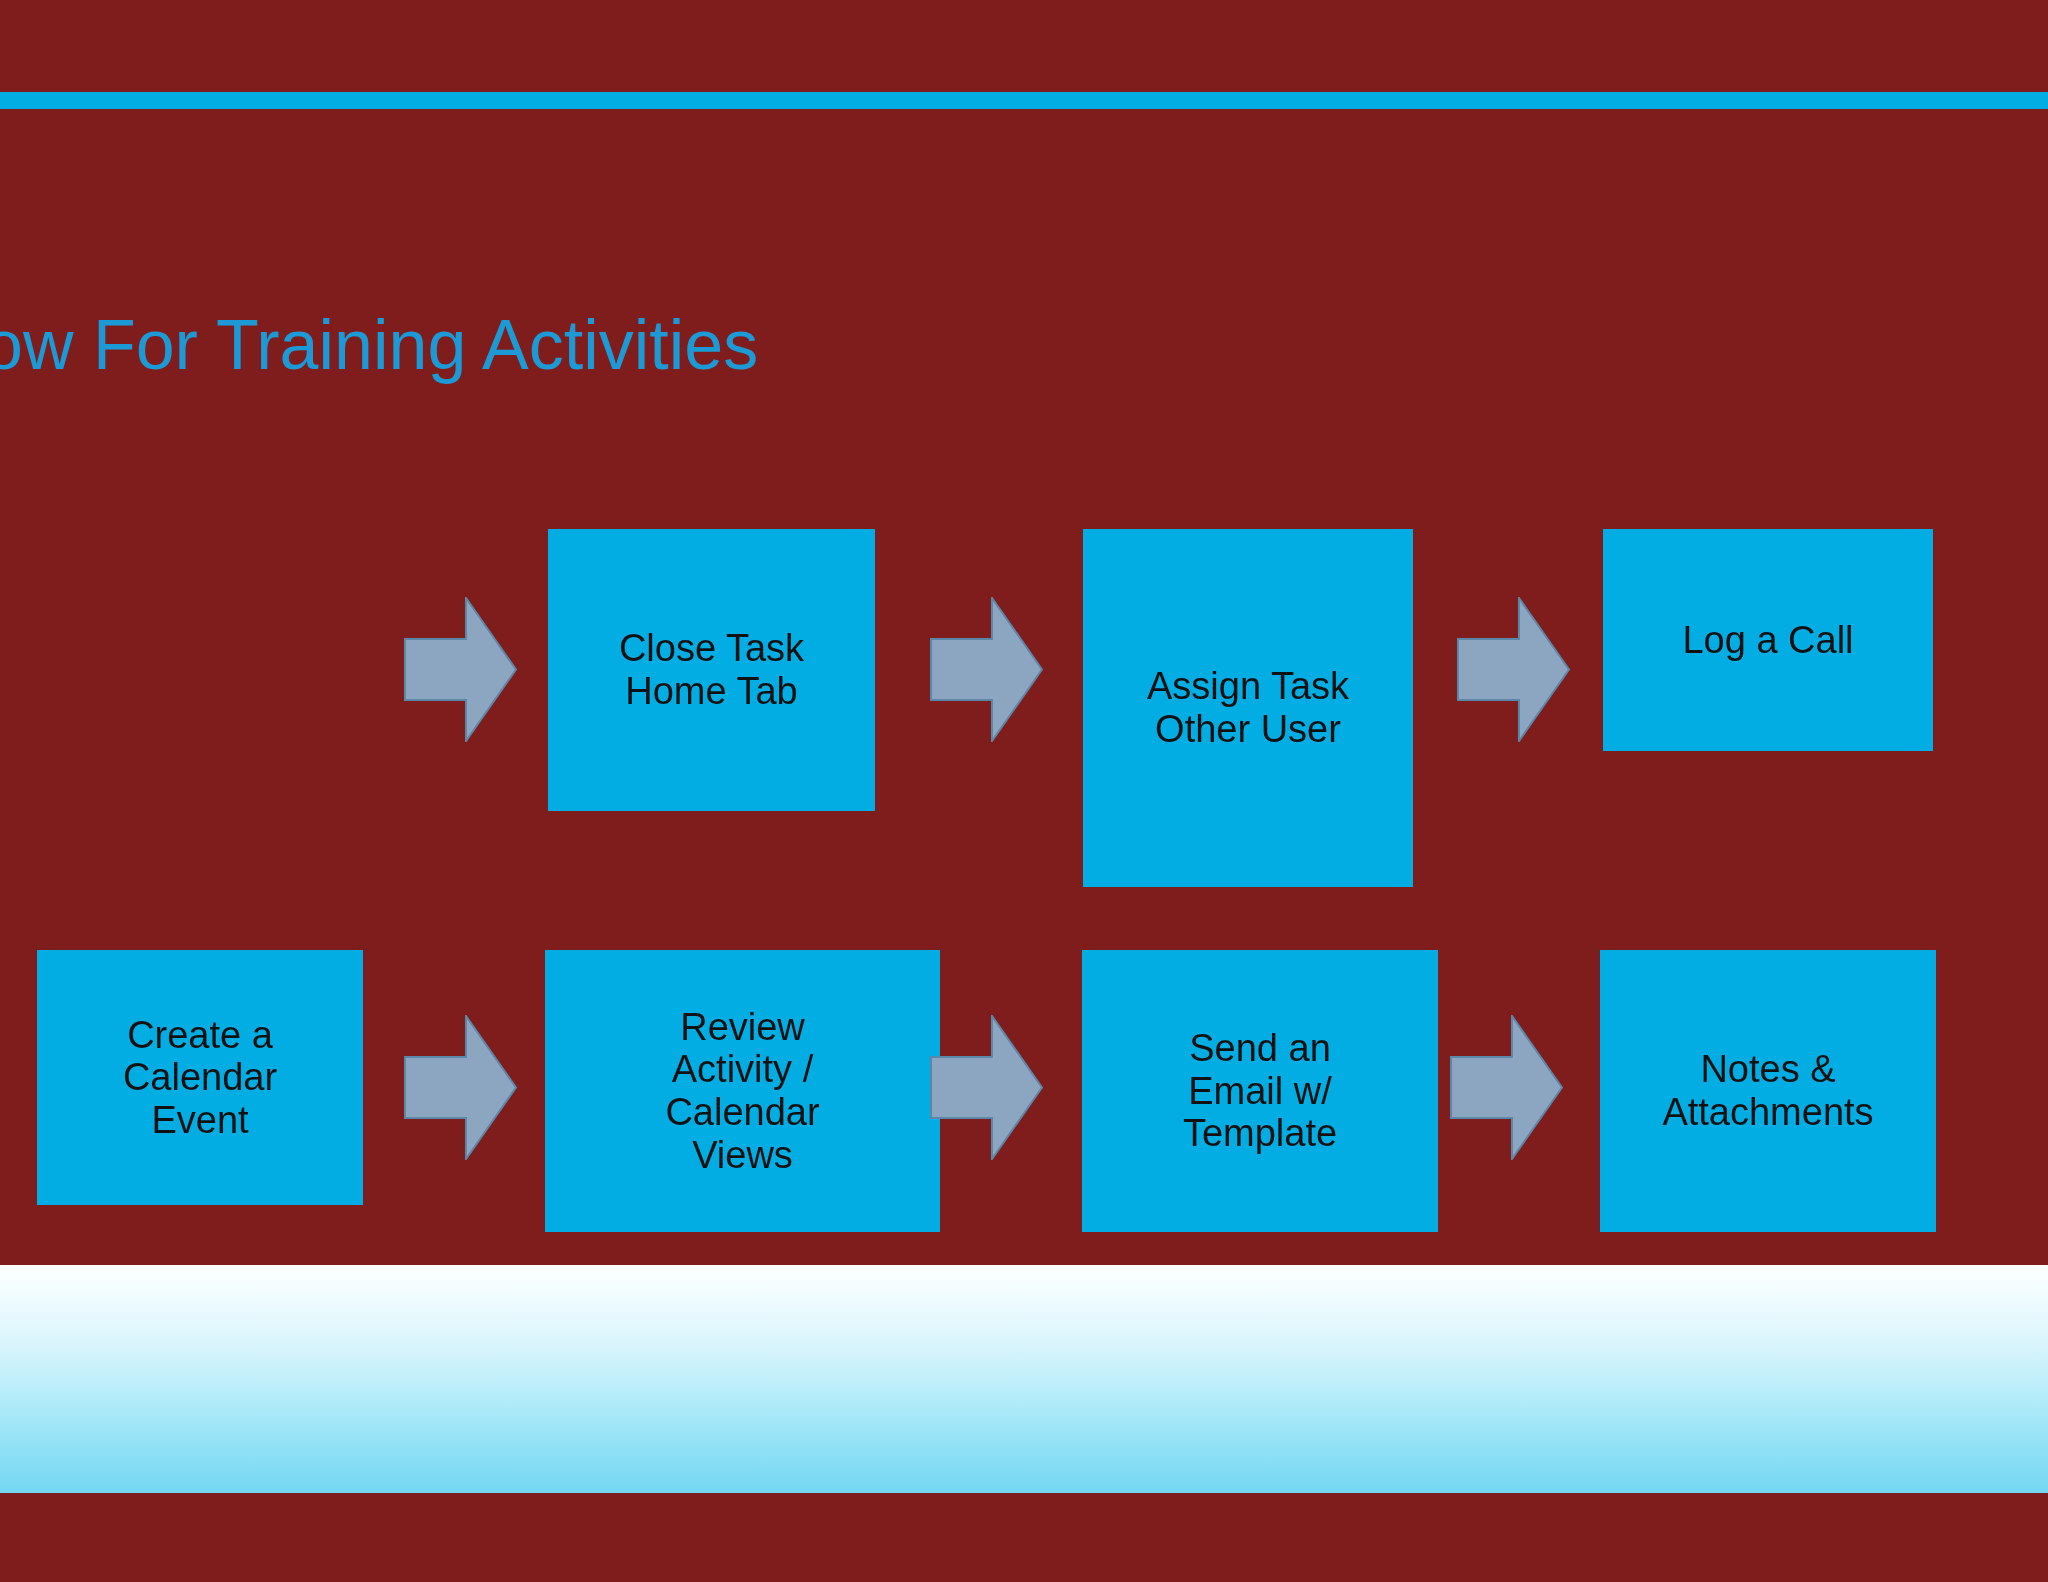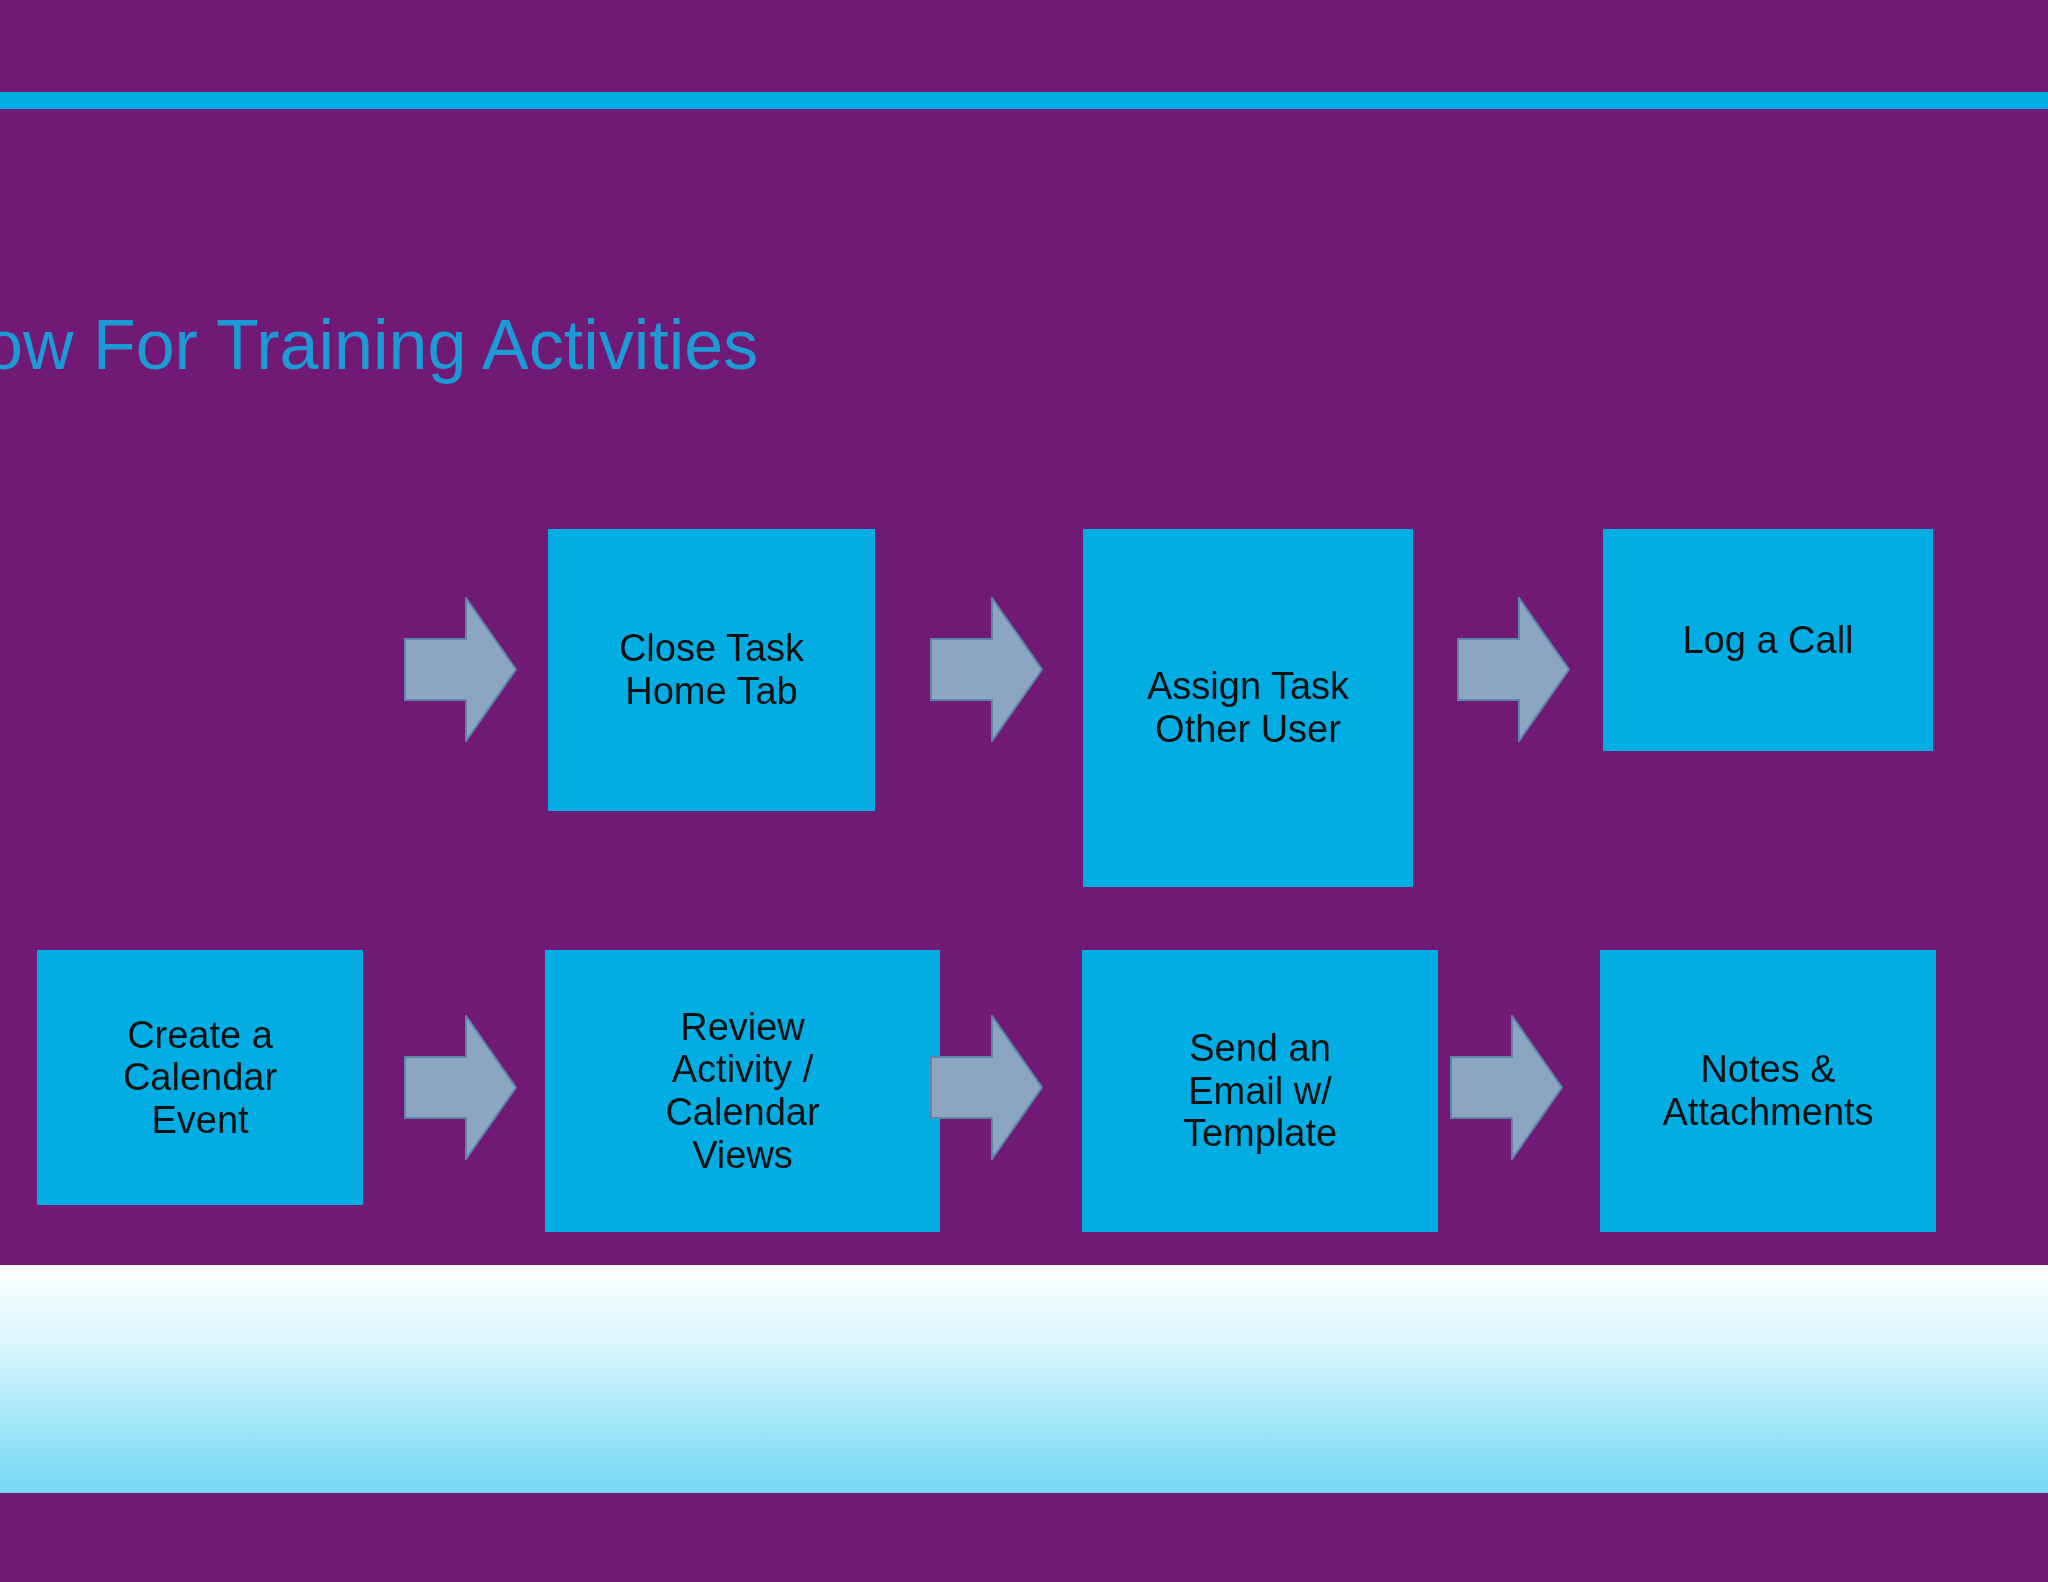--- a/index.html
+++ b/index.html
@@ -14,21 +14,21 @@
     overflow: hidden;
     font-family: "Liberation Sans", sans-serif;
   }
 
   
   #slide {
     position: absolute;
     left: 0; top: 0;
     width: 2048px;
     height: 1582px;
-    background: #701a75;
+    background: #7f1d1d;
     overflow: hidden;
   }
 
   
   #top-bar {
     position: absolute;
     left: 0;
     top: 92px;
     width: 2048px;
     height: 17px;

